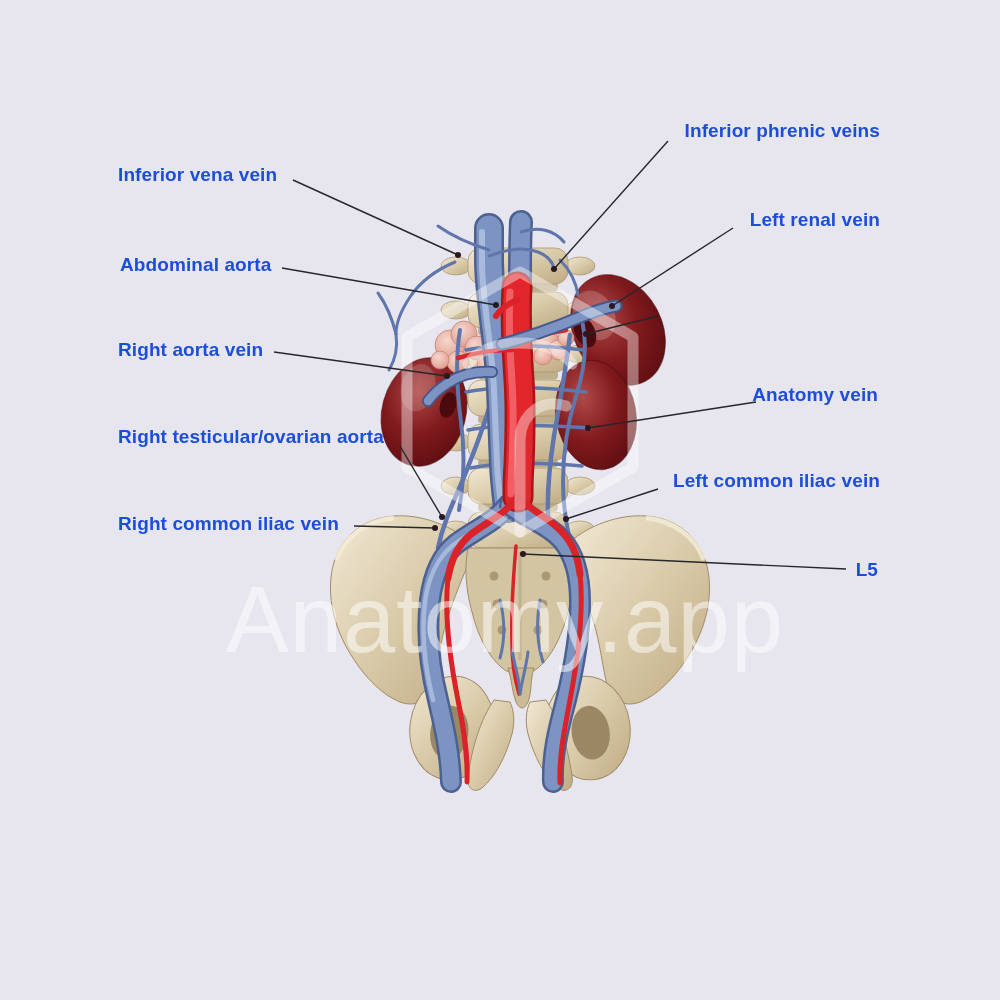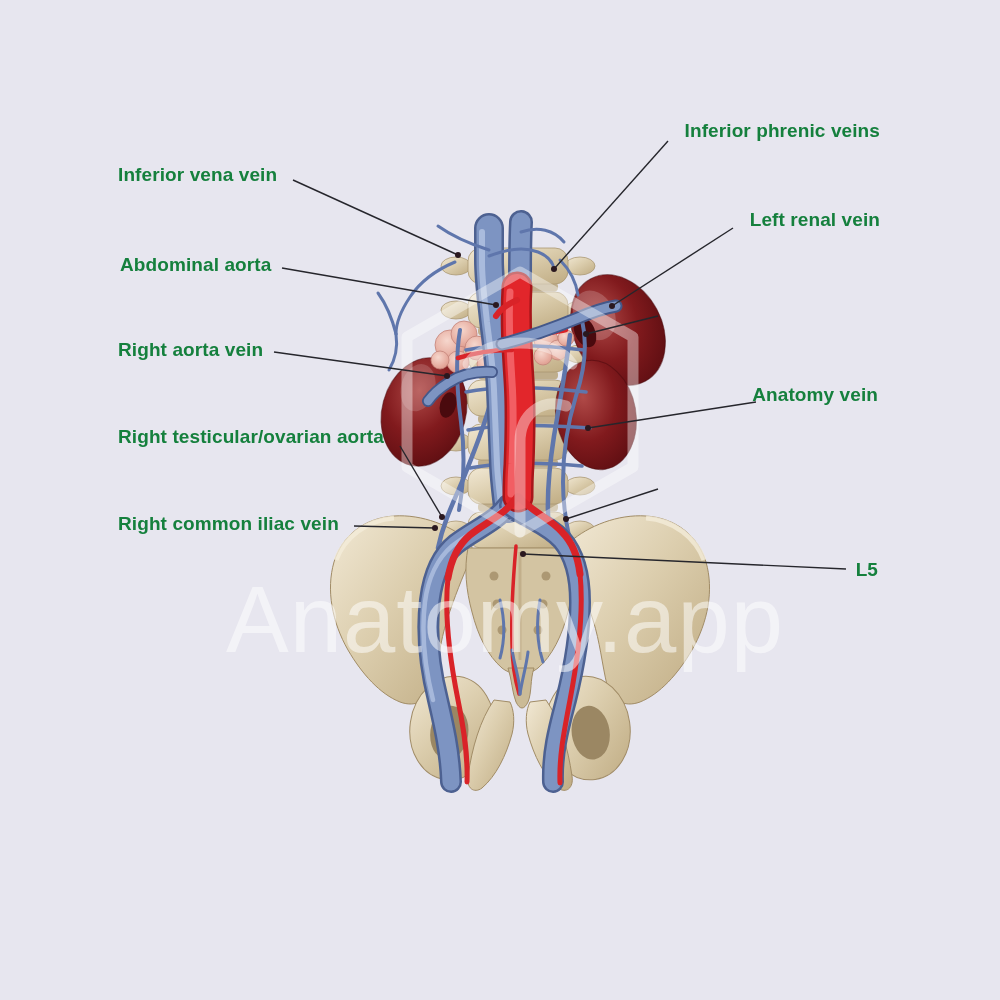--- a/index.html
+++ b/index.html
@@ -2,21 +2,21 @@
 <html><head>
 <meta charset="utf-8">
 <style>
   html,body{margin:0;padding:0;background:#e7e6ef;}
   .canvas{
     position:relative;width:1000px;height:1000px;background:#e7e6ef;
     overflow:hidden;font-family:"Liberation Sans",sans-serif;
   }
   .anatomy-svg{position:absolute;inset:0;width:1000px;height:1000px;}
   .label{
-    position:absolute;font-size:19px;font-weight:700;color:#15803d;
+    position:absolute;font-size:19px;font-weight:700;color:#1d4ed8;
     white-space:nowrap;line-height:22px;letter-spacing:.1px;
   }
   .label.right{text-align:right;}
 </style>
 </head>
 <body>
 
 <div class="canvas">
 
   <svg class="anatomy-svg" viewBox="0 0 1000 1000">
@@ -227,15 +227,16 @@
   </svg>
 
   <div class="label left" style="left:118px;top:164px">Inferior vena vein</div>
   <div class="label left" style="left:120px;top:254px">Abdominal aorta</div>
   <div class="label left" style="left:118px;top:339px">Right aorta vein</div>
   <div class="label left" style="left:118px;top:426px">Right testicular/ovarian aorta</div>
   <div class="label left" style="left:118px;top:513px">Right common iliac vein</div>
   <div class="label right" style="right:120px;top:120px">Inferior phrenic veins</div>
   <div class="label right" style="right:120px;top:209px">Left renal vein</div>
   <div class="label right" style="right:122px;top:384px">Anatomy vein</div>
+  <div class="label right" style="right:120px;top:470px">Left common iliac vein</div>
   <div class="label right" style="right:122px;top:559px">L5</div>
 
 </div>
 
 </body></html>

